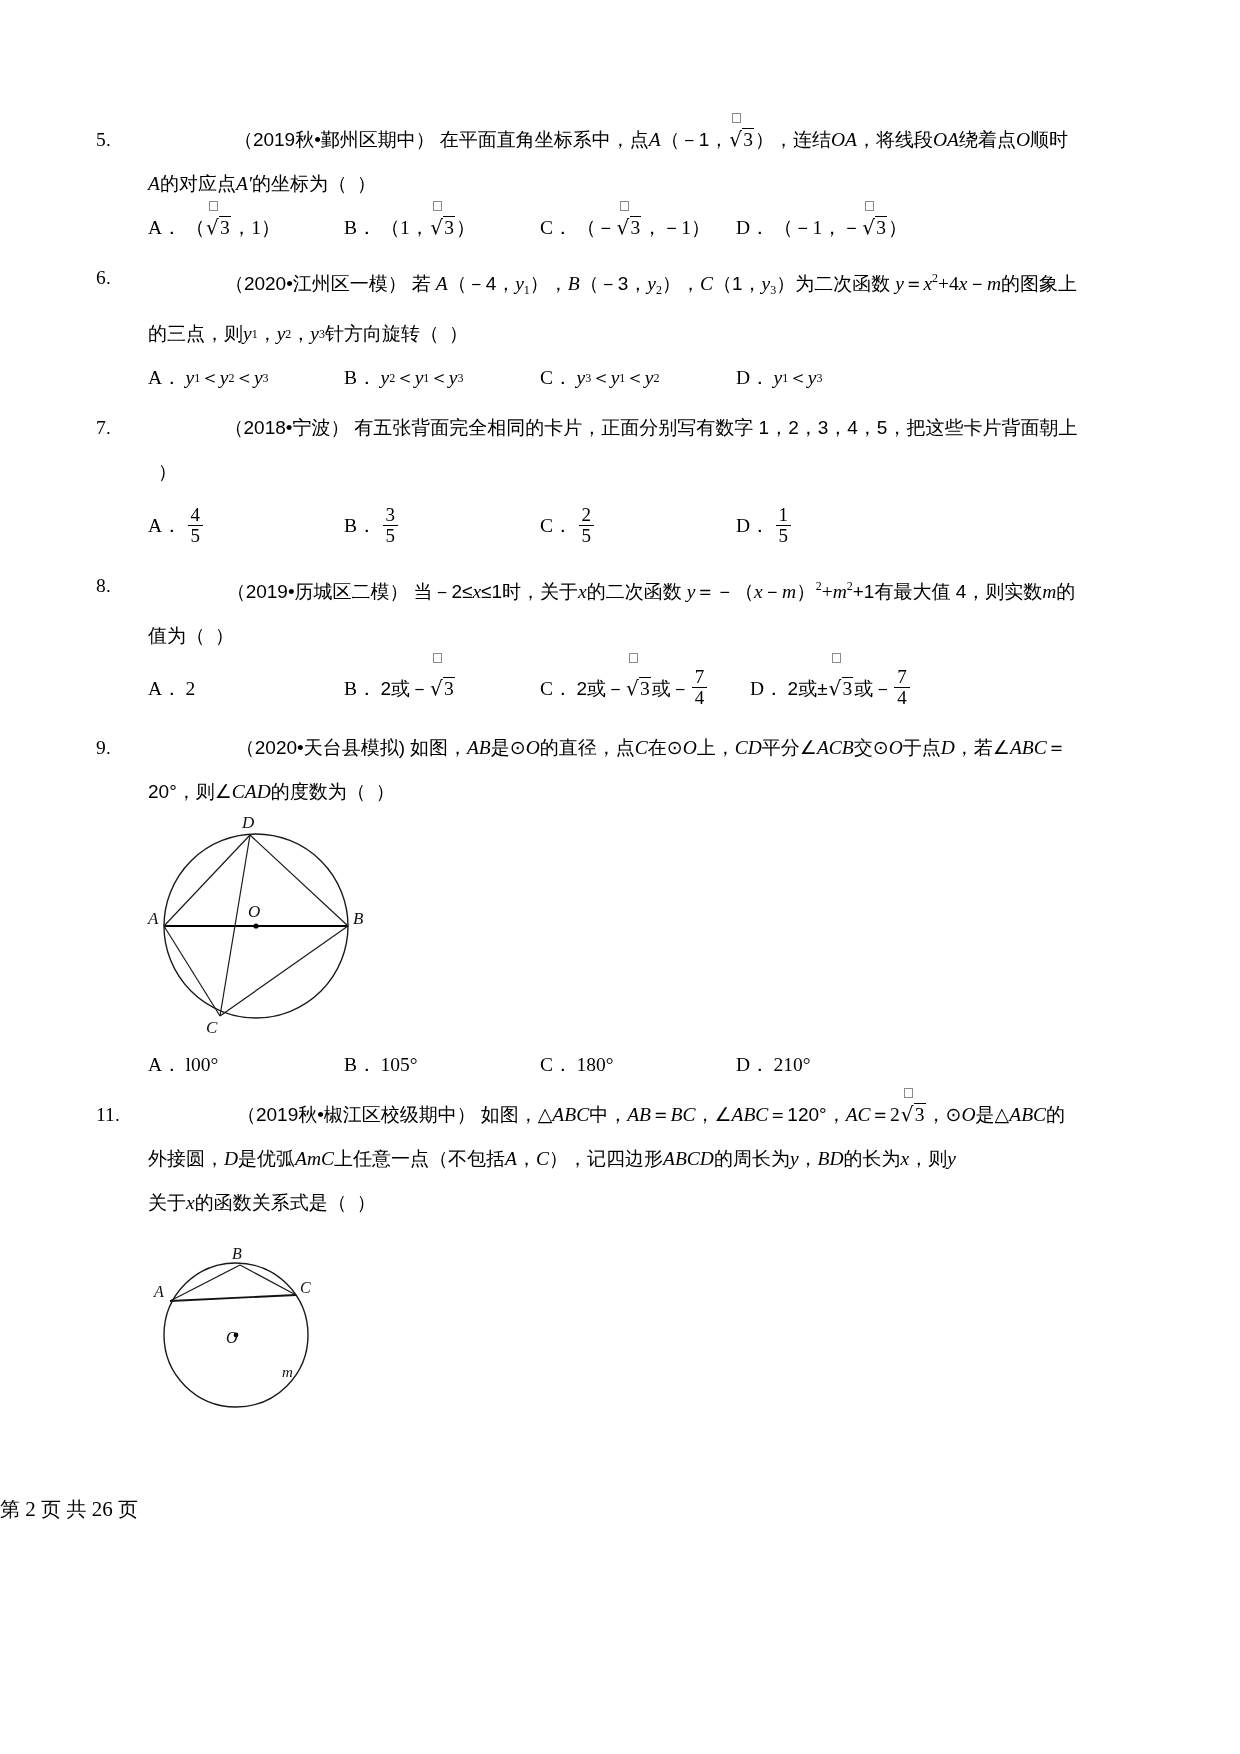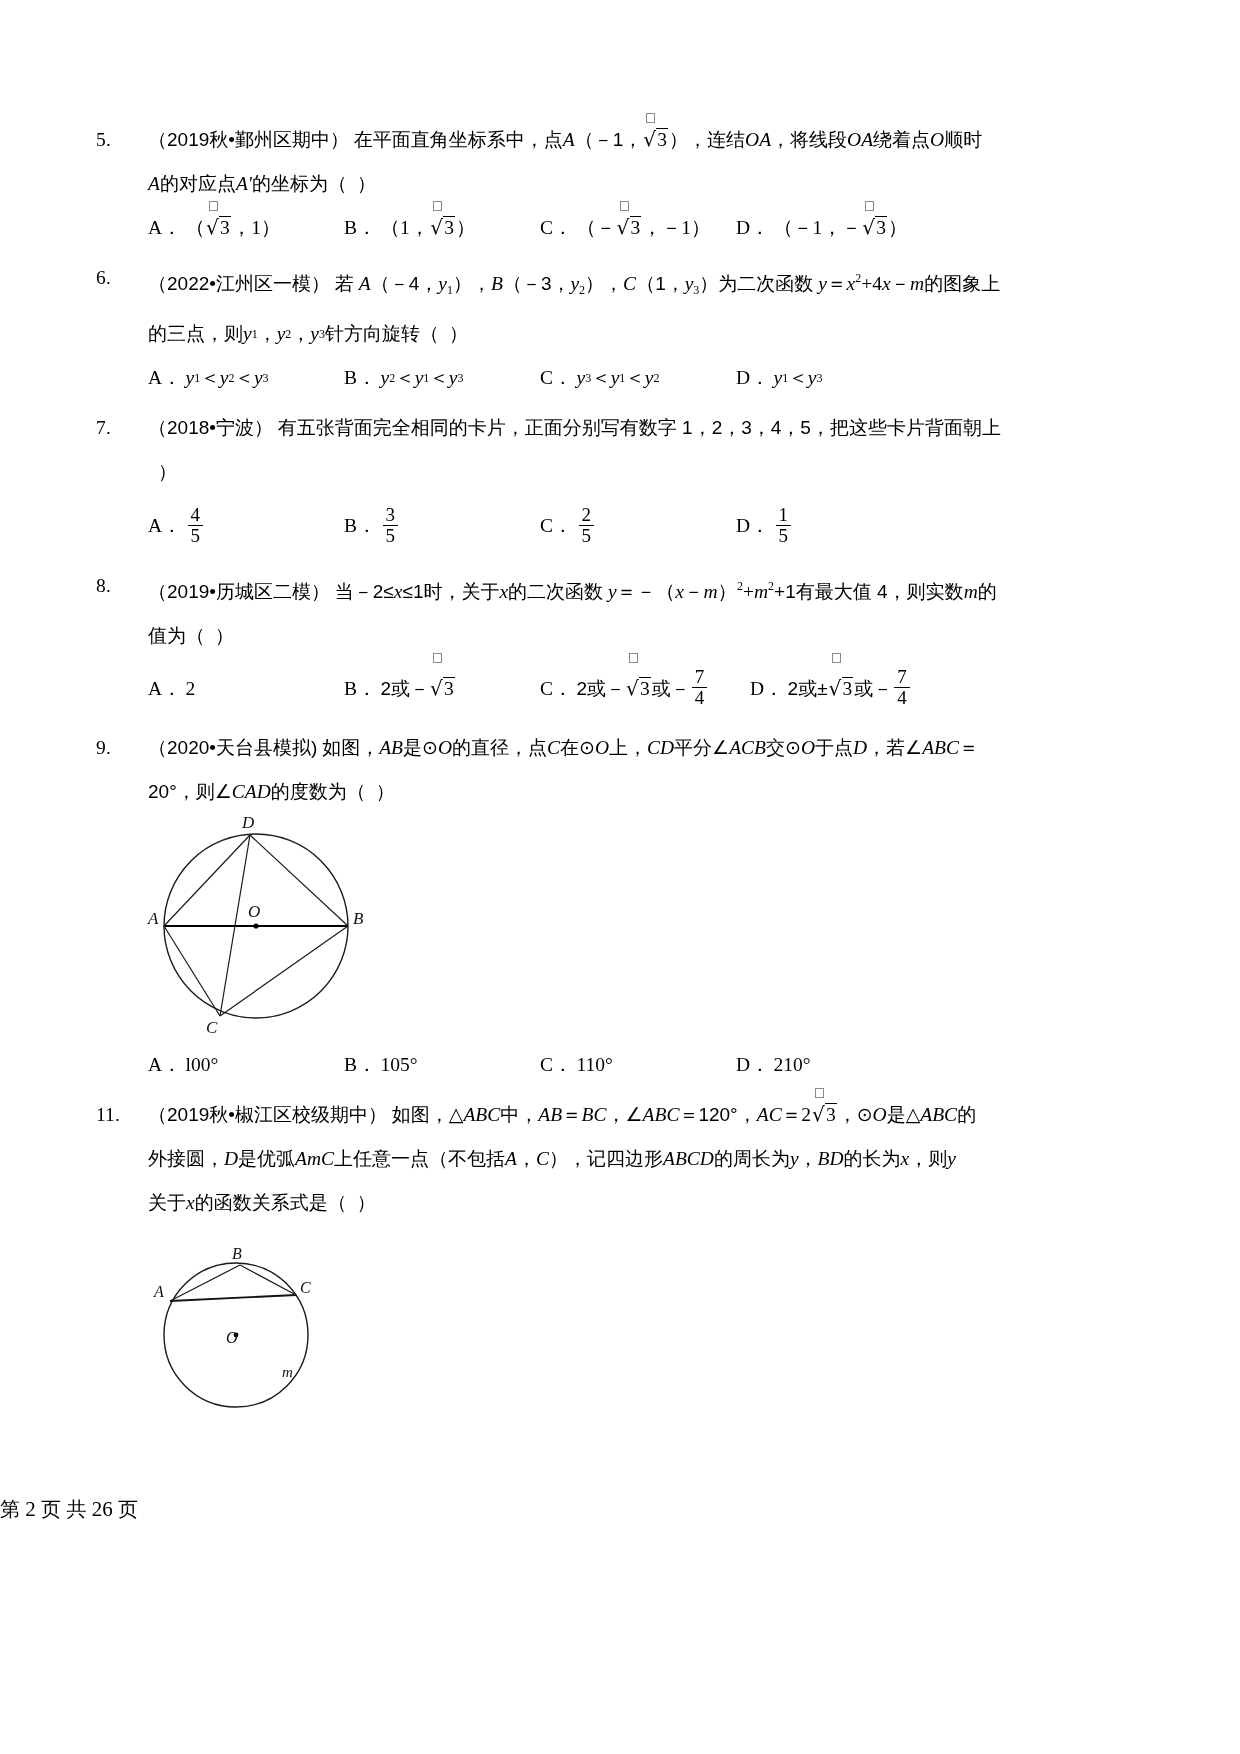--- a/index.html
+++ b/index.html
@@ -40,20 +40,21 @@
     white-space: nowrap;
   }
   .qnum {
     width: 52px;
     flex: 0 0 52px;
     text-align: left;
     font-size: 19.5px;
   }
   .qbody {
     flex: 1 1 auto;
+    text-align: center;
   }
   .indent {
     padding-left: 52px;
   }
   .src {
     font-size: 18px;
   }
   .cn {
     font-family: "Liberation Sans", "DejaVu Sans", sans-serif;
     font-size: 19px;
@@ -203,21 +204,21 @@
             <span class="rad box"><span>3</span></span>
             <span>）</span>
           </span>
     </div>
   </div>
 
   <div class="q">
     <div class="qline">
       <span class="qnum"><span>6</span><span class="cn">.</span></span>
       <span class="qbody">
-        <span class="cn src">（2022•江州区一模）</span>
+        <span class="cn src">（2020•江州区一模）</span>
         <span class="cn">若</span><span class="sp"></span><i class="v">A</i><span class="cn">（－4，</span><i class="v">y</i><sub class="ix">1</sub><span class="cn">），</span><i class="v">B</i><span class="cn">（－3，</span><i class="v">y</i><sub class="ix">2</sub><span class="cn">），</span><i class="v">C</i><span class="cn">（1，</span><i class="v">y</i><sub class="ix">3</sub><span class="cn">）为二次函数</span><span class="sp"></span><i class="v">y</i><span>＝</span><i class="v">x</i><sup class="ex">2</sup><span>+4</span><i class="v">x</i><span>－</span><i class="v">m</i><span class="cn">的图象上</span>
       </span>
     </div>
     <div class="qline indent">
       <span class="cn">的三点，则</span>
           <i class="v">y</i>
           <sub class="ix">1</sub>
           <span class="cn">，</span>
           <i class="v">y</i>
           <sub class="ix">2</sub>
@@ -403,21 +404,21 @@
       <span class="opt opt-w1">
             <span class="optlbl">A．</span>
             <span>l00°</span>
           </span>
       <span class="opt opt-w2">
             <span class="optlbl">B．</span>
             <span>105°</span>
           </span>
       <span class="opt opt-w3">
             <span class="optlbl">C．</span>
-            <span>110°</span>
+            <span>180°</span>
           </span>
       <span class="opt">
             <span class="optlbl">D．</span>
             <span>210°</span>
           </span>
     </div>
   </div>
 
   <div class="q">
     <div class="qline">

